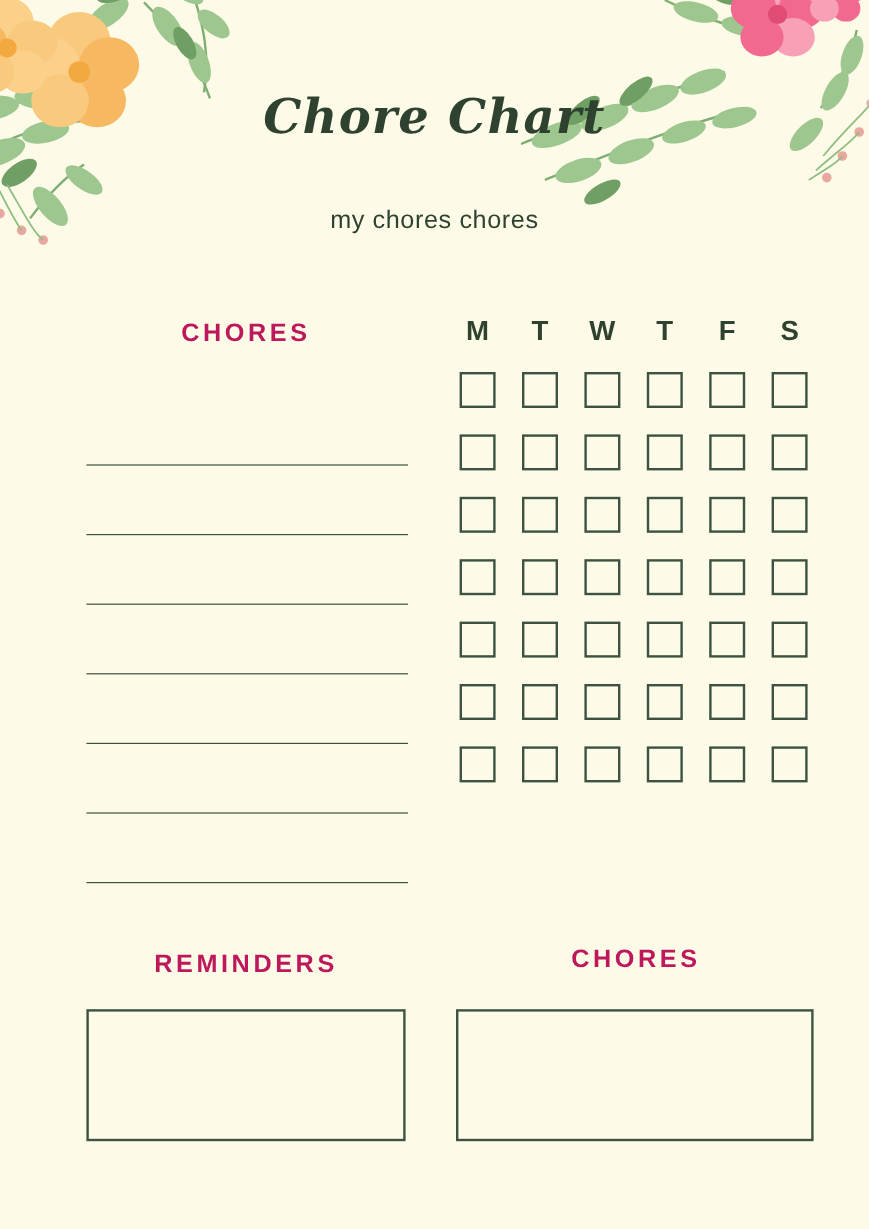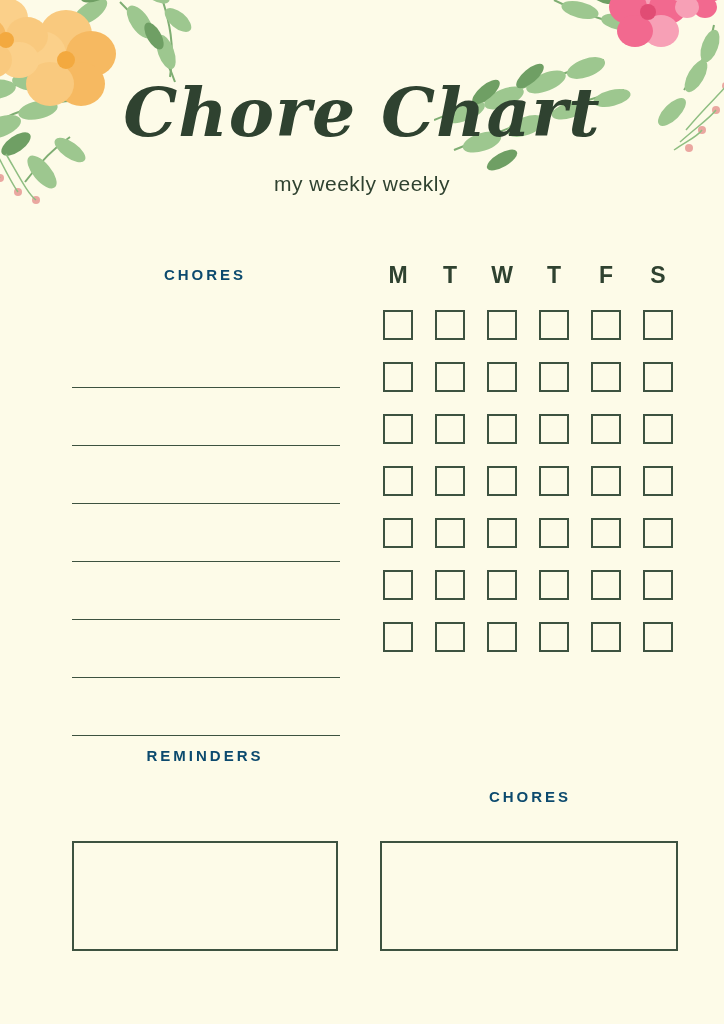--- a/index.html
+++ b/index.html
@@ -44,41 +44,41 @@
   
   .title {
     position: absolute;
     top: 78px;
     left: 0;
     width: 724px;
     text-align: center;
     font-family: "DejaVu Serif", serif;
     font-style: italic;
     font-weight: bold;
-    font-size: 68px;
+    font-size: 40px;
     color: #2f4230;
     letter-spacing: 1px;
     line-height: 1;
   }
   .subtitle {
     position: absolute;
     top: 172px;
     left: 0;
     width: 724px;
     text-align: center;
     font-size: 21px;
     color: #2f4230;
     letter-spacing: 0.5px;
   }
 
   
   .heading {
-    font-size: 15px;
+    font-size: 21px;
     font-weight: bold;
-    color: #0c4a6e;
+    color: #be185d;
     letter-spacing: 3px;
     text-align: center;
   }
   .chores-heading {
     position: absolute;
     top: 266px;
     left: 70px;
     width: 270px;
   }
 
@@ -134,21 +134,21 @@
   }
   .cell {
     width: 40px;
     display: flex;
     justify-content: center;
   }
 
   
   .reminders-heading {
     position: absolute;
-    top: 747px;
+    top: 792px;
     left: 70px;
     width: 270px;
   }
   .notes-heading {
     position: absolute;
     top: 788px;
     left: 380px;
     width: 300px;
   }
   .reminders-box {
@@ -293,21 +293,21 @@
       <ellipse cx="0" cy="-15" rx="14" ry="12" fill="#f7a0b6"></ellipse>
       <ellipse cx="14" cy="-3" rx="13" ry="11" fill="#f2698f"></ellipse>
       <ellipse cx="-14" cy="-3" rx="13" ry="11" fill="#f7a0b6"></ellipse>
       <ellipse cx="9" cy="13" rx="12" ry="11" fill="#f2698f"></ellipse>
       <ellipse cx="-9" cy="13" rx="12" ry="11" fill="#f7a0b6"></ellipse>
       <circle cx="0" cy="0" r="6" fill="#e14c74"></circle>
     </g>
   </svg>
 
   <div class="title">Chore Chart</div>
-  <div class="subtitle">my weekly weekly</div>
+  <div class="subtitle">my chores chores</div>
 
   <div class="heading chores-heading">CHORES</div>
 
   <div class="chore-lines">
     <div class="chore-line"></div>
     <div class="chore-line"></div>
     <div class="chore-line"></div>
     <div class="chore-line"></div>
     <div class="chore-line"></div>
     <div class="chore-line"></div>

